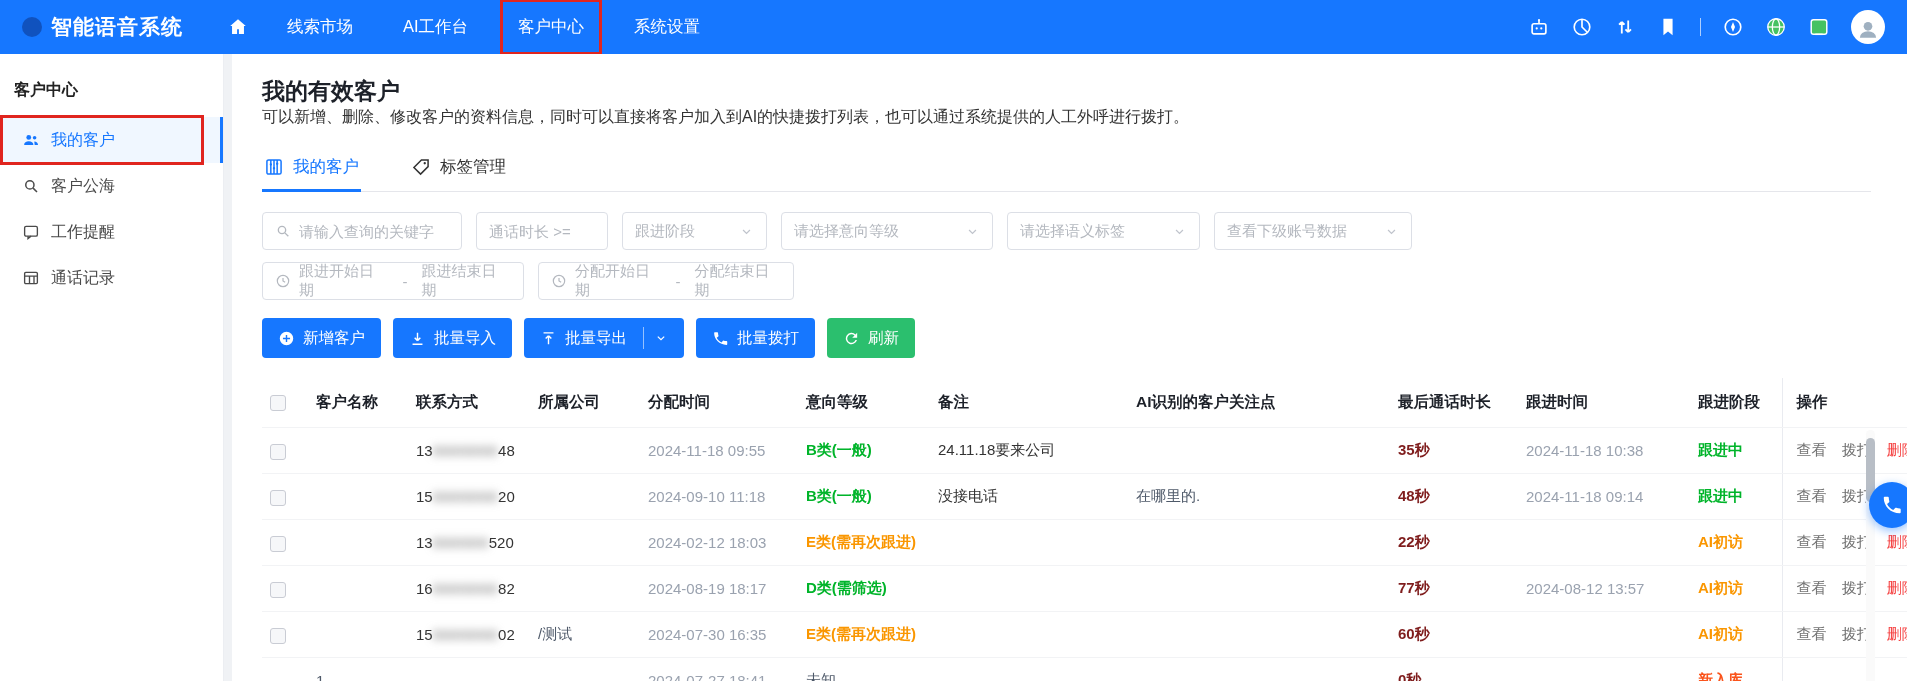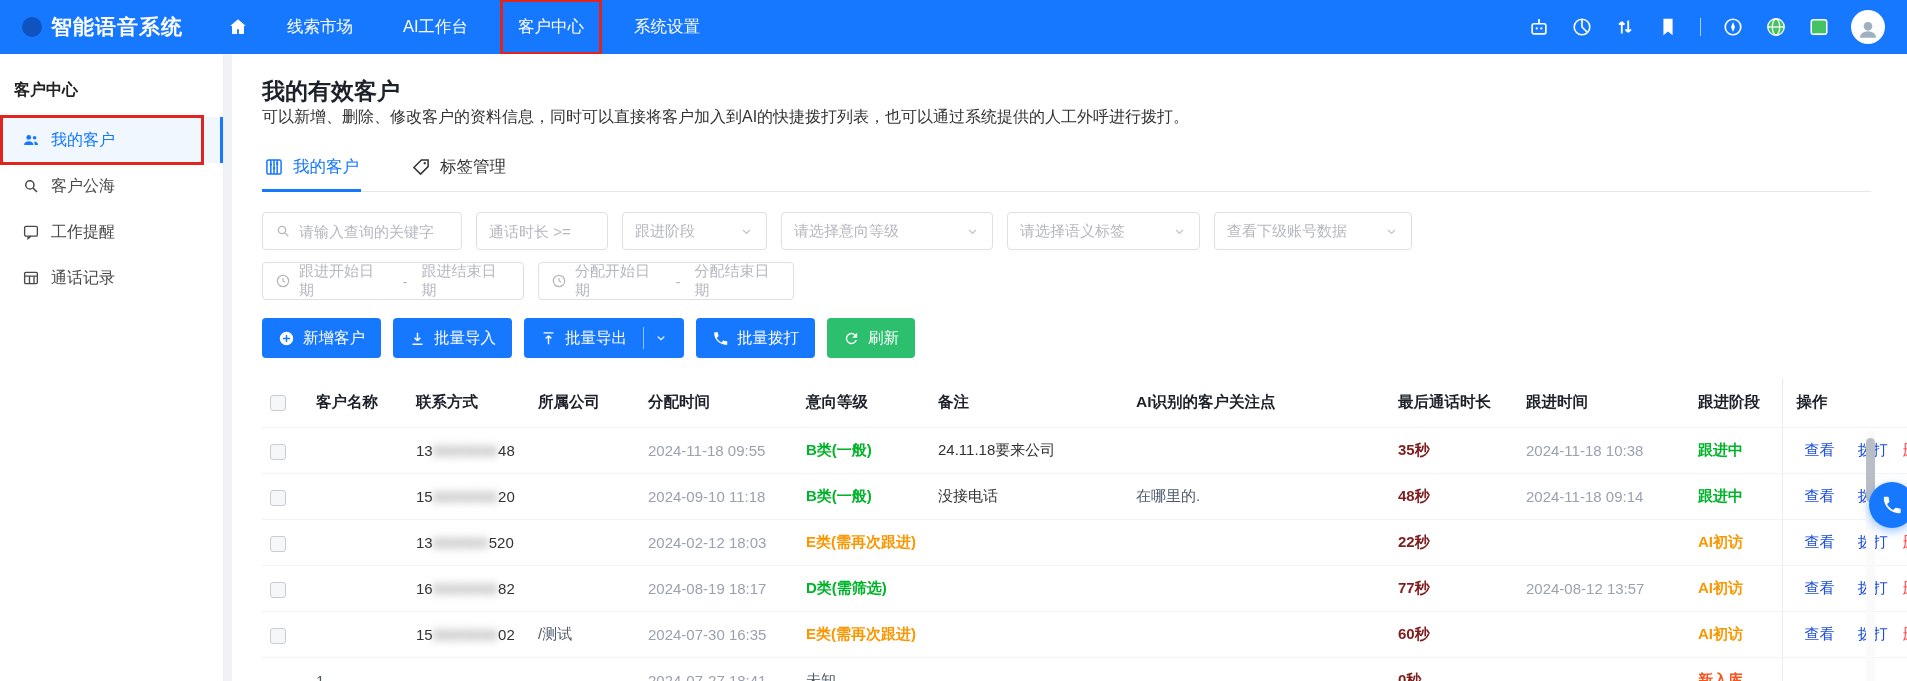--- a/index.html
+++ b/index.html
@@ -66,21 +66,21 @@
   table { width:100%; border-collapse:collapse; table-layout:fixed; }
   th { font-size:15.5px; color:#1d2129; font-weight:600; text-align:left; padding:14px 8px; border-bottom:1px solid #f2f3f5; white-space:nowrap; overflow:hidden; }
   td { font-size:15px; color:#4e5969; padding:13px 8px; border-bottom:1px solid #f2f3f5; white-space:nowrap; overflow:hidden; }
   td.muted { color:#9aa2af; }
   td.dark { color:#333; }
   .ph-mid { filter:blur(4px); color:#777; letter-spacing:1px; }
   td.dur { color:#7f1d1d; font-weight:600; cursor:pointer; }
   td.stage { font-weight:600; }
   th.ops, td.ops { border-left:1px solid #e9ebf0; padding-left:14px; }
   .op { margin-right:11px; cursor:pointer; }
-  .op.view { color:#1d4ed8;margin-left:8px; }
+  .op.view { color:#737373; }
   .op.del { color:#f53f3f; }
   .cb { display:inline-block; width:16px; height:16px; border:1px solid #c9ccd4; border-radius:3px; background:#f6f7f9; vertical-align:middle; cursor:pointer; }
 
   
   .vscroll { position:absolute; top:52px; right:-4px; width:9px; height:560px; background:#fafafa; border-radius:5px; }
   .vthumb { width:9px; height:64px; background:#b8bec6; border-radius:5px; margin-top:8px; cursor:grab; }
 
   
   .float-phone { position:fixed; top:482px; right:-8px; width:46px; height:46px; border-radius:50%; background:#1677ff; box-shadow:0 3px 10px rgba(22,119,255,.45); display:flex; align-items:center; justify-content:center; cursor:pointer; z-index:50; }
   .float-phone svg { width:22px; height:22px; }

